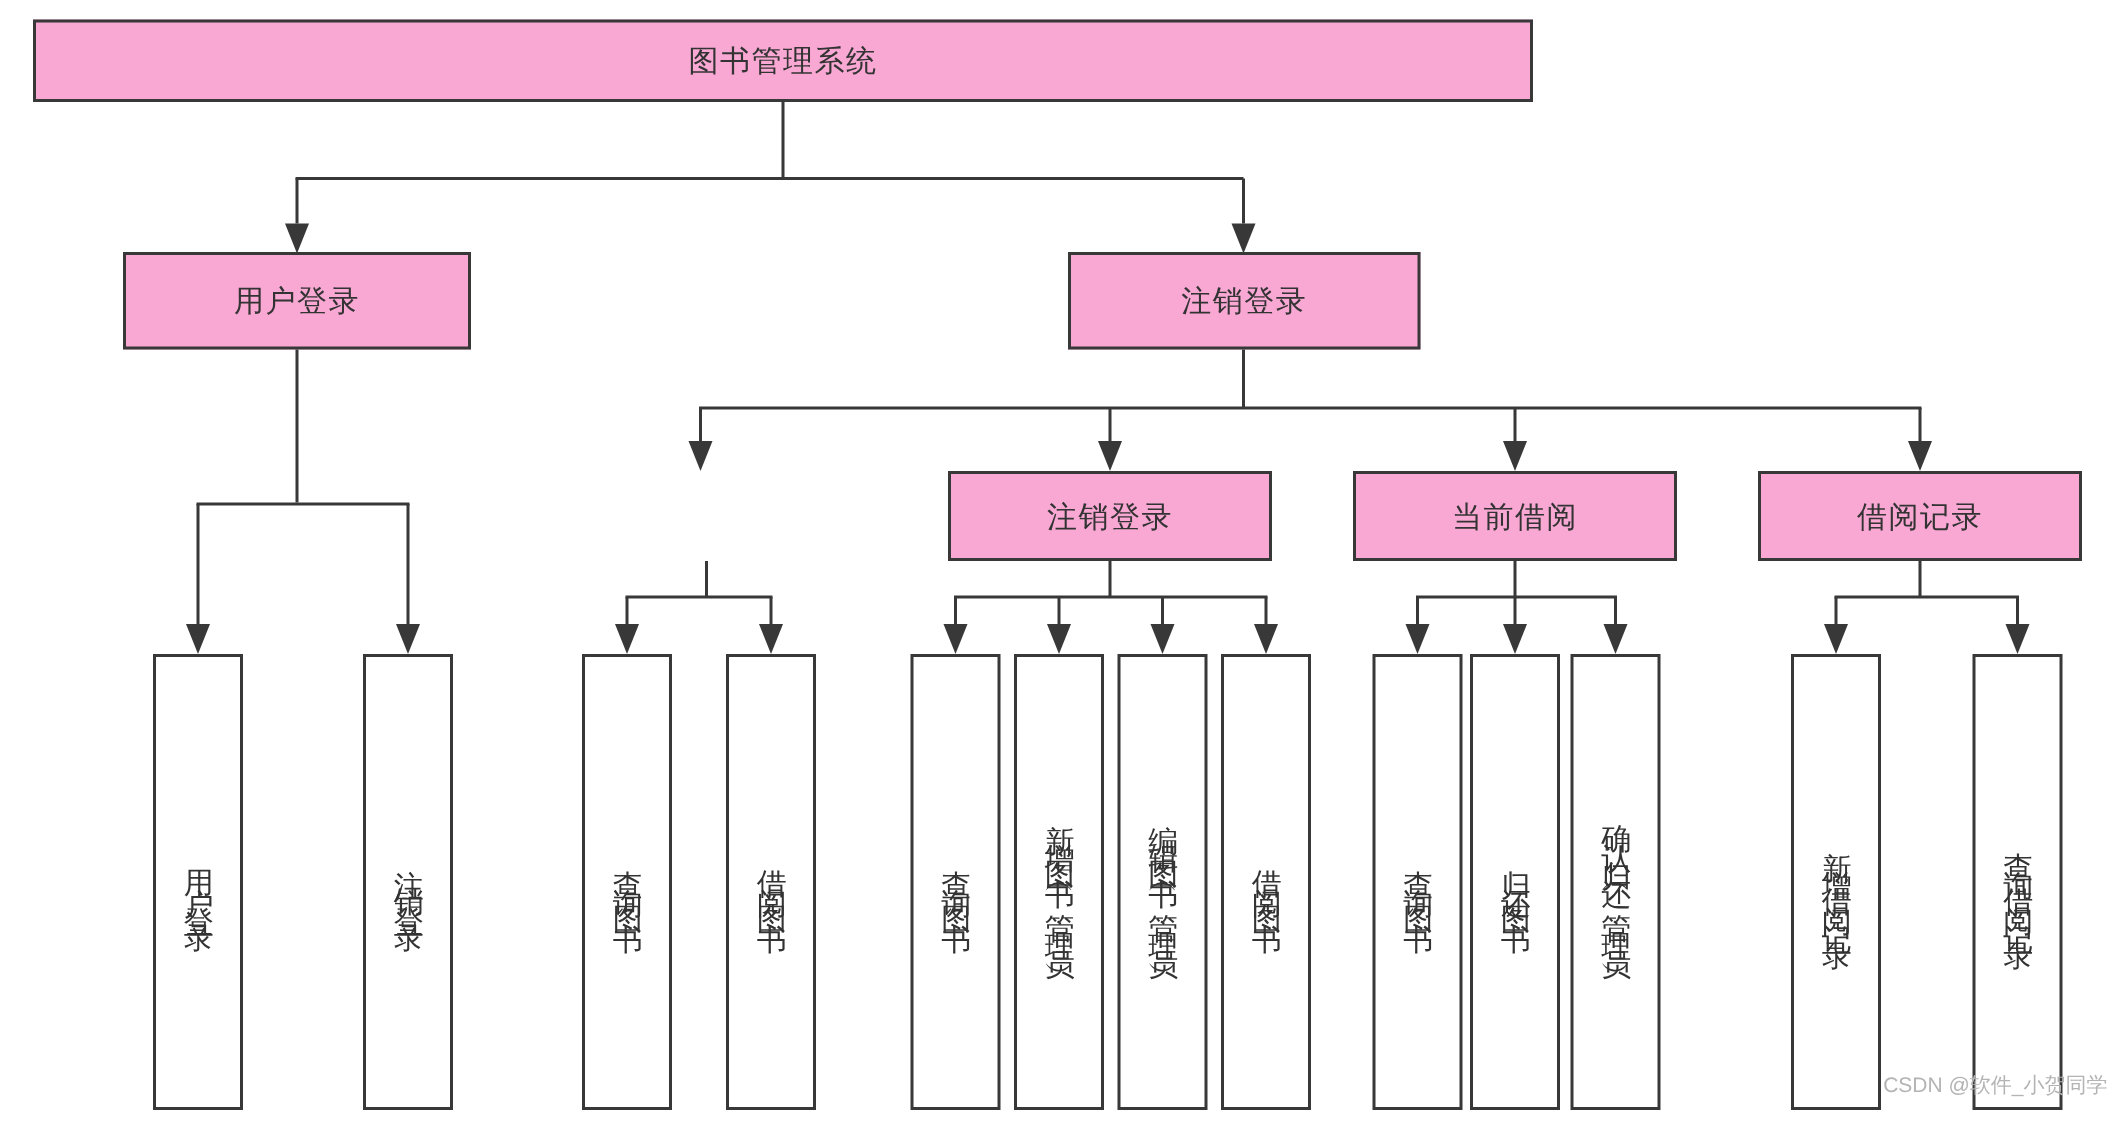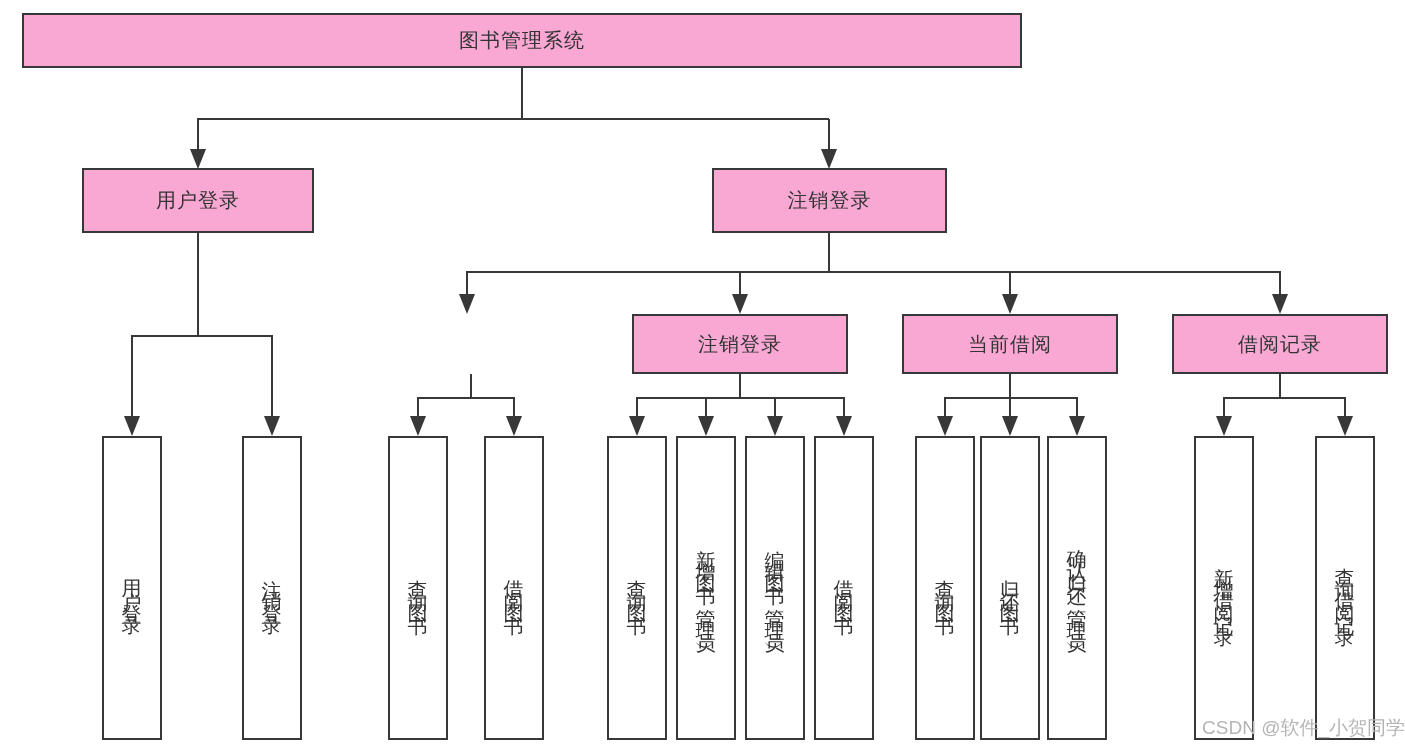--- a/index.html
+++ b/index.html
@@ -22,21 +22,21 @@
   }
   .vline{position:absolute;width:2px;background:#383838;}
   .hline{position:absolute;height:2px;background:#383838;}
   .arrow{
     position:absolute;width:0;height:0;
     border-left:8px solid transparent;border-right:8px solid transparent;
     border-top:20px solid #383838;
   }
   .watermark{
     position:absolute;left:1148px;top:715px;width:257px;
-    font-size:19px;color:#b4b4b4;text-align:right;white-space:nowrap;z-index:10;
+    font-size:14px;color:#b4b4b4;text-align:right;white-space:nowrap;z-index:10;
   }
 </style>
 </head>
 <body>
 
 <div class="stage">
 
   <div class="node" style="left:22px;top:13px;width:1000px;height:55px;">
     <span>图书管理系统</span>
   </div>

